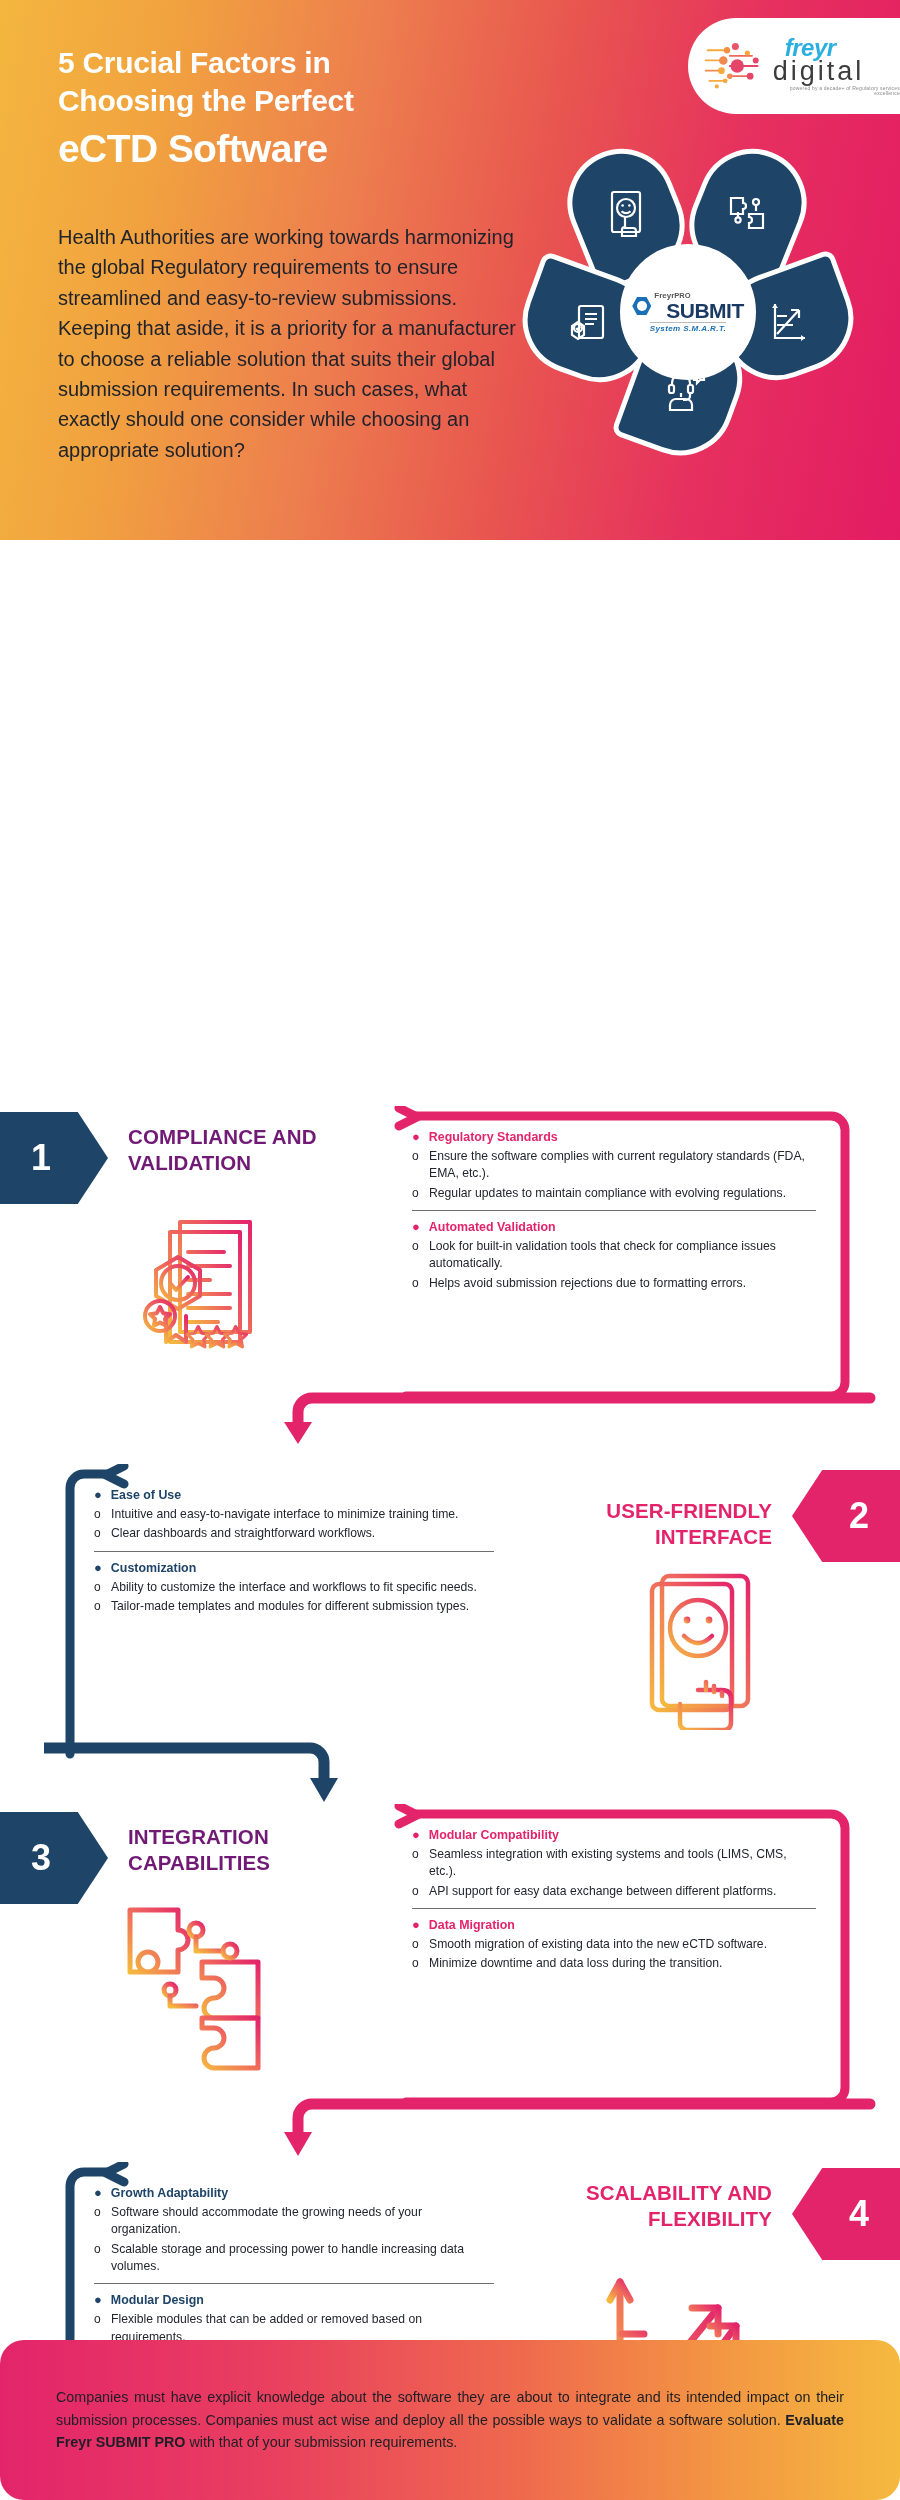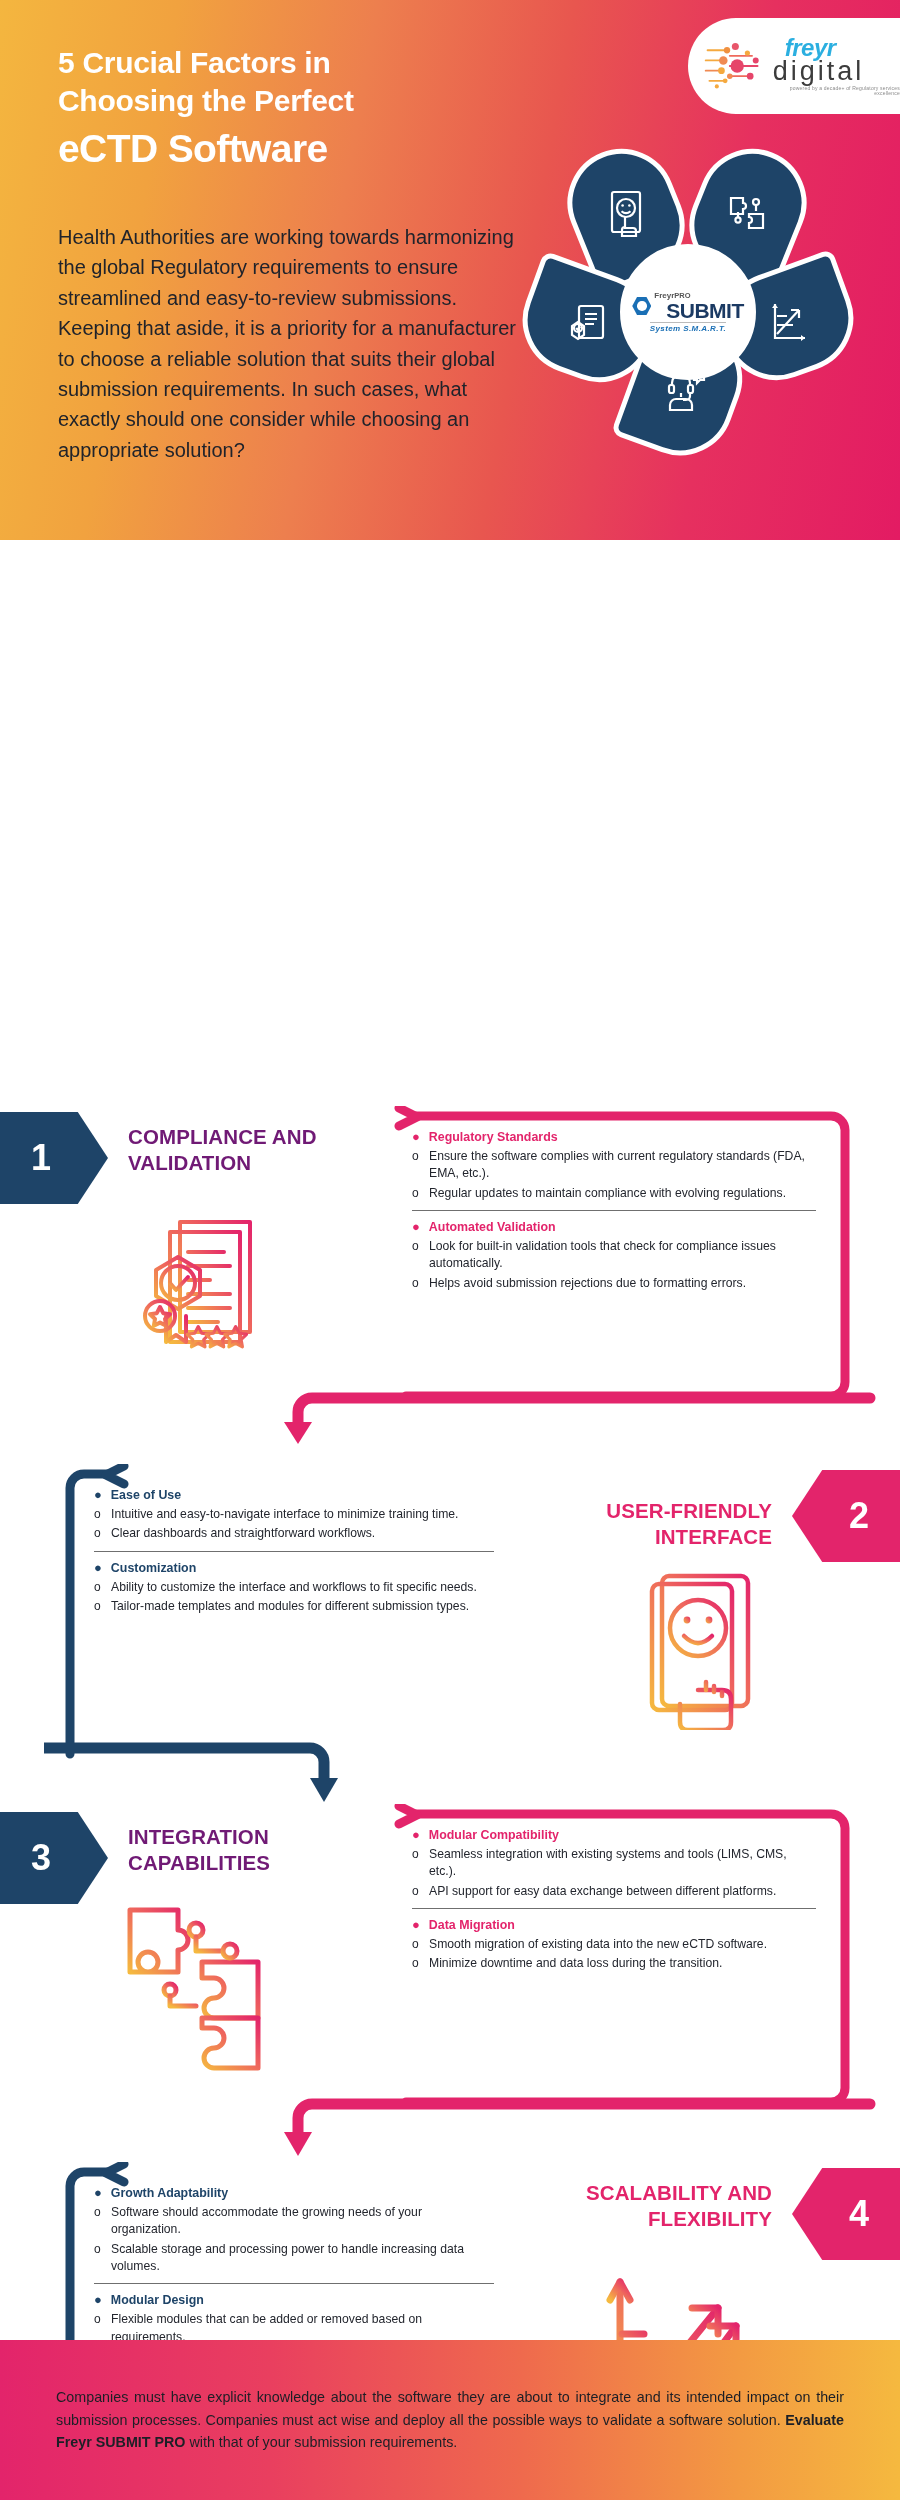--- a/index.html
+++ b/index.html
@@ -109,21 +109,21 @@
   .li .o { font-size:12px; line-height:1.42; width:10px; flex:none; }
   .divider { height:1px; background:#6f6f6f; margin:8px 0 9px 0; }
 
   
   .conn { position:absolute; }
 
   
   .footer {
     position:absolute; left:0; bottom:0; width:900px; height:160px;
     background:linear-gradient(90deg,#e3246b 0%,#e93f5f 30%,#ef6a4d 58%,#f39a42 82%,#f5b93f 100%);
-    display:flex; align-items:center;
+    display:flex; align-items:center;border-radius:24px;
   }
   .footer p {
     margin:0 56px; font-size:14.3px; color:#1c1f26; line-height:1.58;
     text-align:justify; font-weight:500;
   }
   .footer b { font-weight:800; }
 </style>
 </head>
 <body>
 

